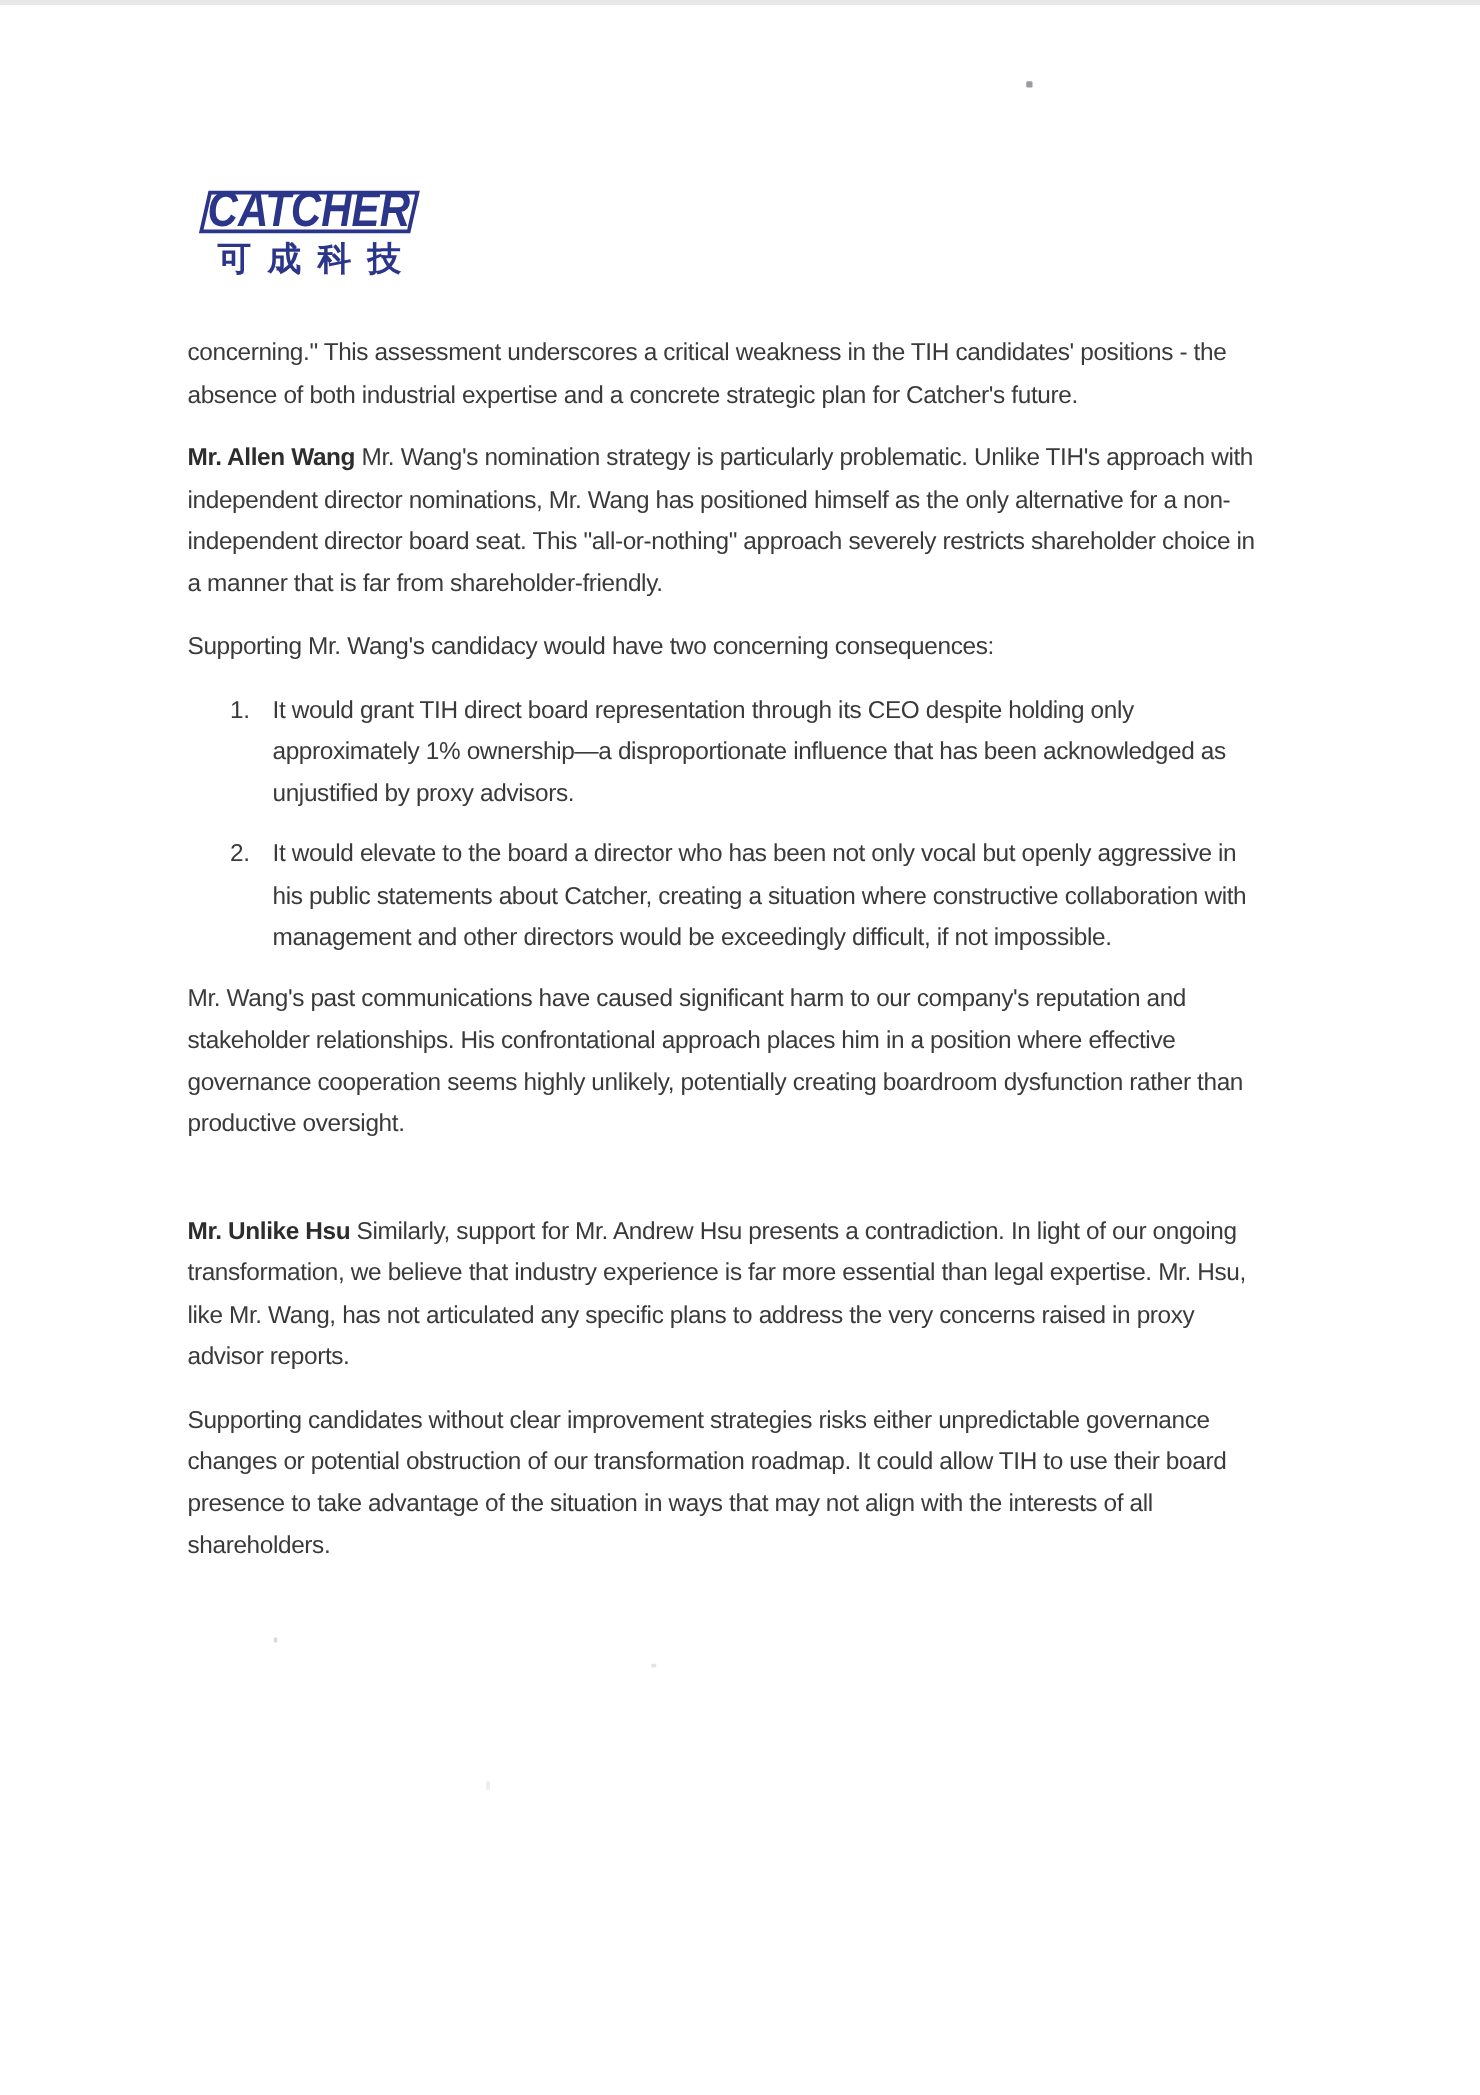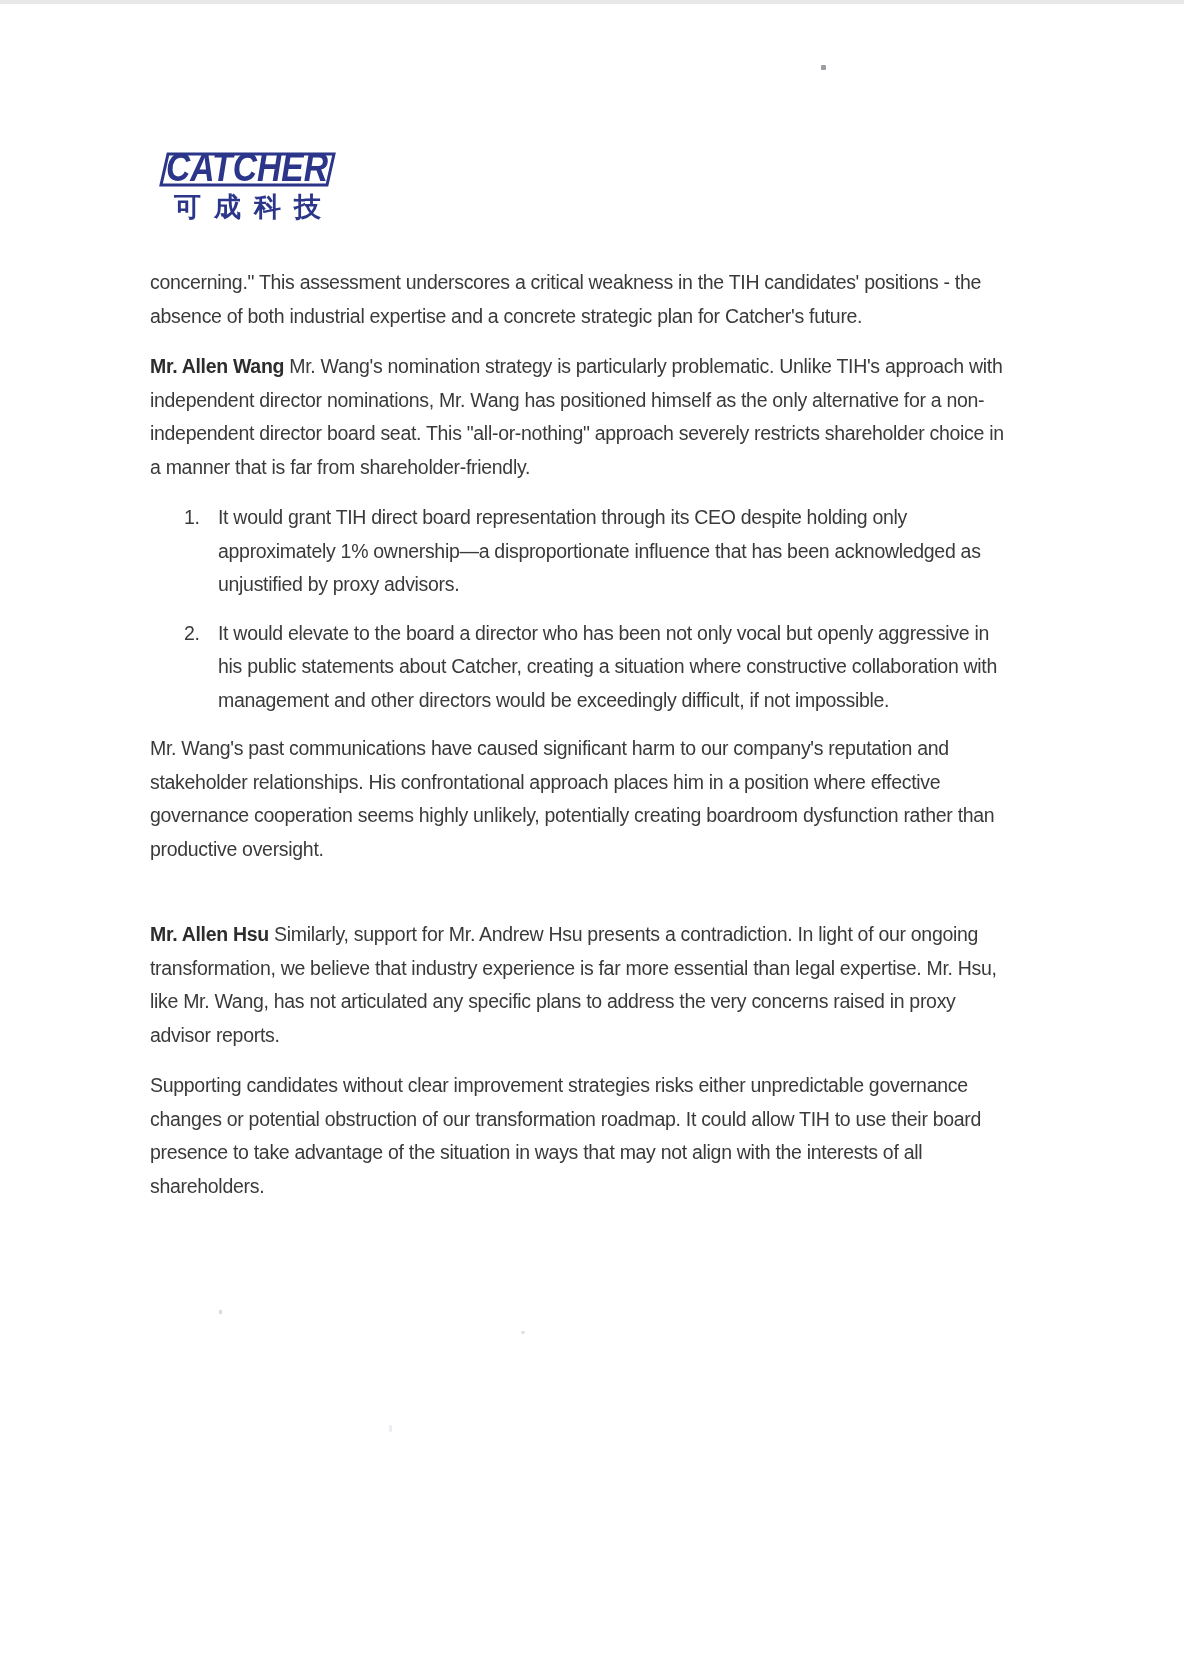--- a/index.html
+++ b/index.html
@@ -90,26 +90,27 @@
       <text x="28" y="76" font-family="DejaVu Sans, sans-serif" font-weight="bold" font-size="27" letter-spacing="13" fill="#2b3589">可成科技</text>
     </svg>
   </div>
 
   <main class="body-text">
 
     <p>concerning." This assessment underscores a critical weakness in the TIH candidates' positions - the absence of both industrial expertise and a concrete strategic plan for Catcher's future.</p>
 
     <p><span class="lead-bold">Mr. Allen Wang</span> <span>Mr. Wang's nomination strategy is particularly problematic. Unlike TIH's approach with independent director nominations, Mr. Wang has positioned himself as the only alternative for a non-independent director board seat. This "all-or-nothing" approach severely restricts shareholder choice in a manner that is far from shareholder-friendly.</span></p>
 
+    <p>Supporting Mr. Wang's candidacy would have two concerning consequences:</p>
 
     <ol class="consequences">
       <li><span class="num">1.</span><span>It would grant TIH direct board representation through its CEO despite holding only approximately 1% ownership—a disproportionate influence that has been acknowledged as unjustified by proxy advisors.</span></li>
       <li><span class="num">2.</span><span>It would elevate to the board a director who has been not only vocal but openly aggressive in his public statements about Catcher, creating a situation where constructive collaboration with management and other directors would be exceedingly difficult, if not impossible.</span></li>
     </ol>
 
     <p>Mr. Wang's past communications have caused significant harm to our company's reputation and stakeholder relationships. His confrontational approach places him in a position where effective governance cooperation seems highly unlikely, potentially creating boardroom dysfunction rather than productive oversight.</p>
 
-    <p class="gap-before"><span class="lead-bold">Mr. Allen Hsu</span> <span>Similarly, support for Mr. Andrew Hsu presents a contradiction. In light of our ongoing transformation, we believe that industry experience is far more essential than legal expertise. Mr. Hsu, like Mr. Wang, has not articulated any specific plans to address the very concerns raised in proxy advisor reports.</span></p>
+    <p class="gap-before"><span class="lead-bold">Mr. Unlike Hsu</span> <span>Similarly, support for Mr. Andrew Hsu presents a contradiction. In light of our ongoing transformation, we believe that industry experience is far more essential than legal expertise. Mr. Hsu, like Mr. Wang, has not articulated any specific plans to address the very concerns raised in proxy advisor reports.</span></p>
 
     <p>Supporting candidates without clear improvement strategies risks either unpredictable governance changes or potential obstruction of our transformation roadmap. It could allow TIH to use their board presence to take advantage of the situation in ways that may not align with the interests of all shareholders.</p>
 
   </main>
 </div>
 
 </body></html>

